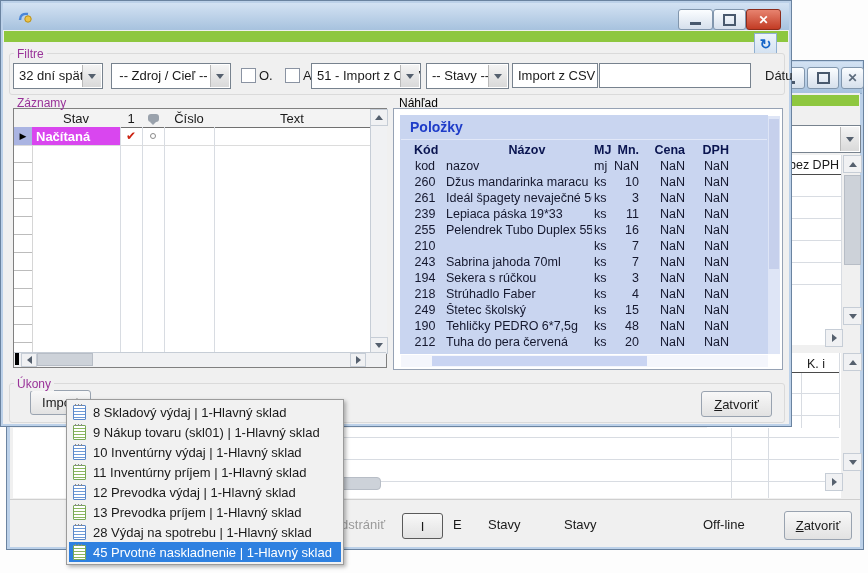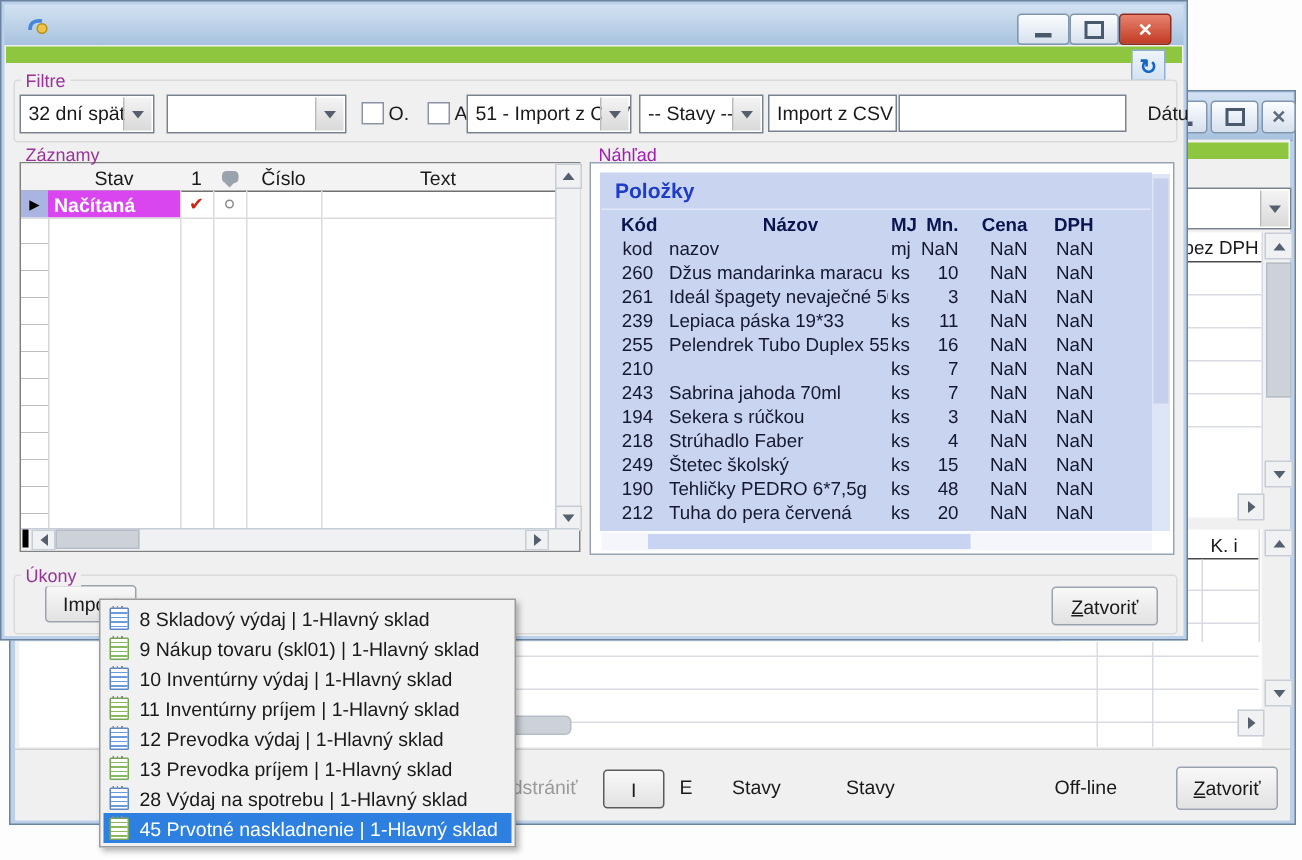--- a/index.html
+++ b/index.html
@@ -176,20 +176,21 @@
 
     <div class="groupbox" style="left:8px;top:52px;width:774px;height:40px;"></div>
     <div class="grouplabel" style="left:13px;top:46px;color:#993399;">Filtre</div>
     <div class="combo" style="left:12px;top:62px;width:88px;height:24px;">
       <span class="val">32 dní späť</span>
       <span class="arr">
           <span class="tri-d"></span>
         </span>
     </div>
     <div class="combo" style="left:110px;top:62px;width:118px;height:24px;">
+      <span class="val c">-- Zdroj / Cieľ --</span>
       <span class="arr">
           <span class="tri-d"></span>
         </span>
     </div>
     <span class="cb" style="left:240px;top:67px;"></span>
     <span class="abs" style="left:258px;top:67px;">O.</span>
     <span class="cb" style="left:284px;top:67px;"></span>
     <span class="abs" style="left:302px;top:67px;">Akt.</span>
     <div class="combo" style="left:310px;top:62px;width:108px;height:24px;">
       <span class="val">51 - Import z CSV [</span>
@@ -246,21 +247,21 @@
       <div class="abs" style="left:1px;top:244px;width:4px;height:12px;background:#000;"></div>
       <div class="sb" style="left:7px;top:244px;width:14px;height:12px;">
           <span class="tri-l"></span>
         </div>
       <div class="thumb" style="left:23px;top:244px;width:54px;height:11px;"></div>
       <div class="sb" style="left:336px;top:244px;width:14px;height:12px;">
           <span class="tri-r"></span>
         </div>
     </div>
 
-    <div class="grouplabel" style="left:395px;top:95px;color:#a21caf;background:transparent;">Náhľad</div>
+    <div class="grouplabel" style="left:395px;top:95px;color:#000000;background:transparent;">Náhľad</div>
     <div class="abs" style="left:392px;top:107px;width:388px;height:260px;background:#fff;border:1px solid #96a2b4;">
       <div class="pv-panel" style="left:6px;top:6px;width:368px;height:239px;"></div>
       <div class="abs" style="left:16px;top:10px;font-weight:bold;font-size:14px;color:#1e3cc8;">Položky</div>
       <div class="abs" style="left:7px;top:30px;width:366px;height:1px;background:#e2e8f8;"></div>
 
       <div class="pv-h" style="left:20px;top:34px;">Kód</div>
       <div class="pv-h c" style="left:58px;top:34px;width:150px;">Názov</div>
       <div class="pv-h" style="left:200px;top:34px;">MJ</div>
       <div class="pv-h r" style="left:213px;top:34px;width:32px;">Mn.</div>
       <div class="pv-h r" style="left:251px;top:34px;width:40px;">Cena</div>

